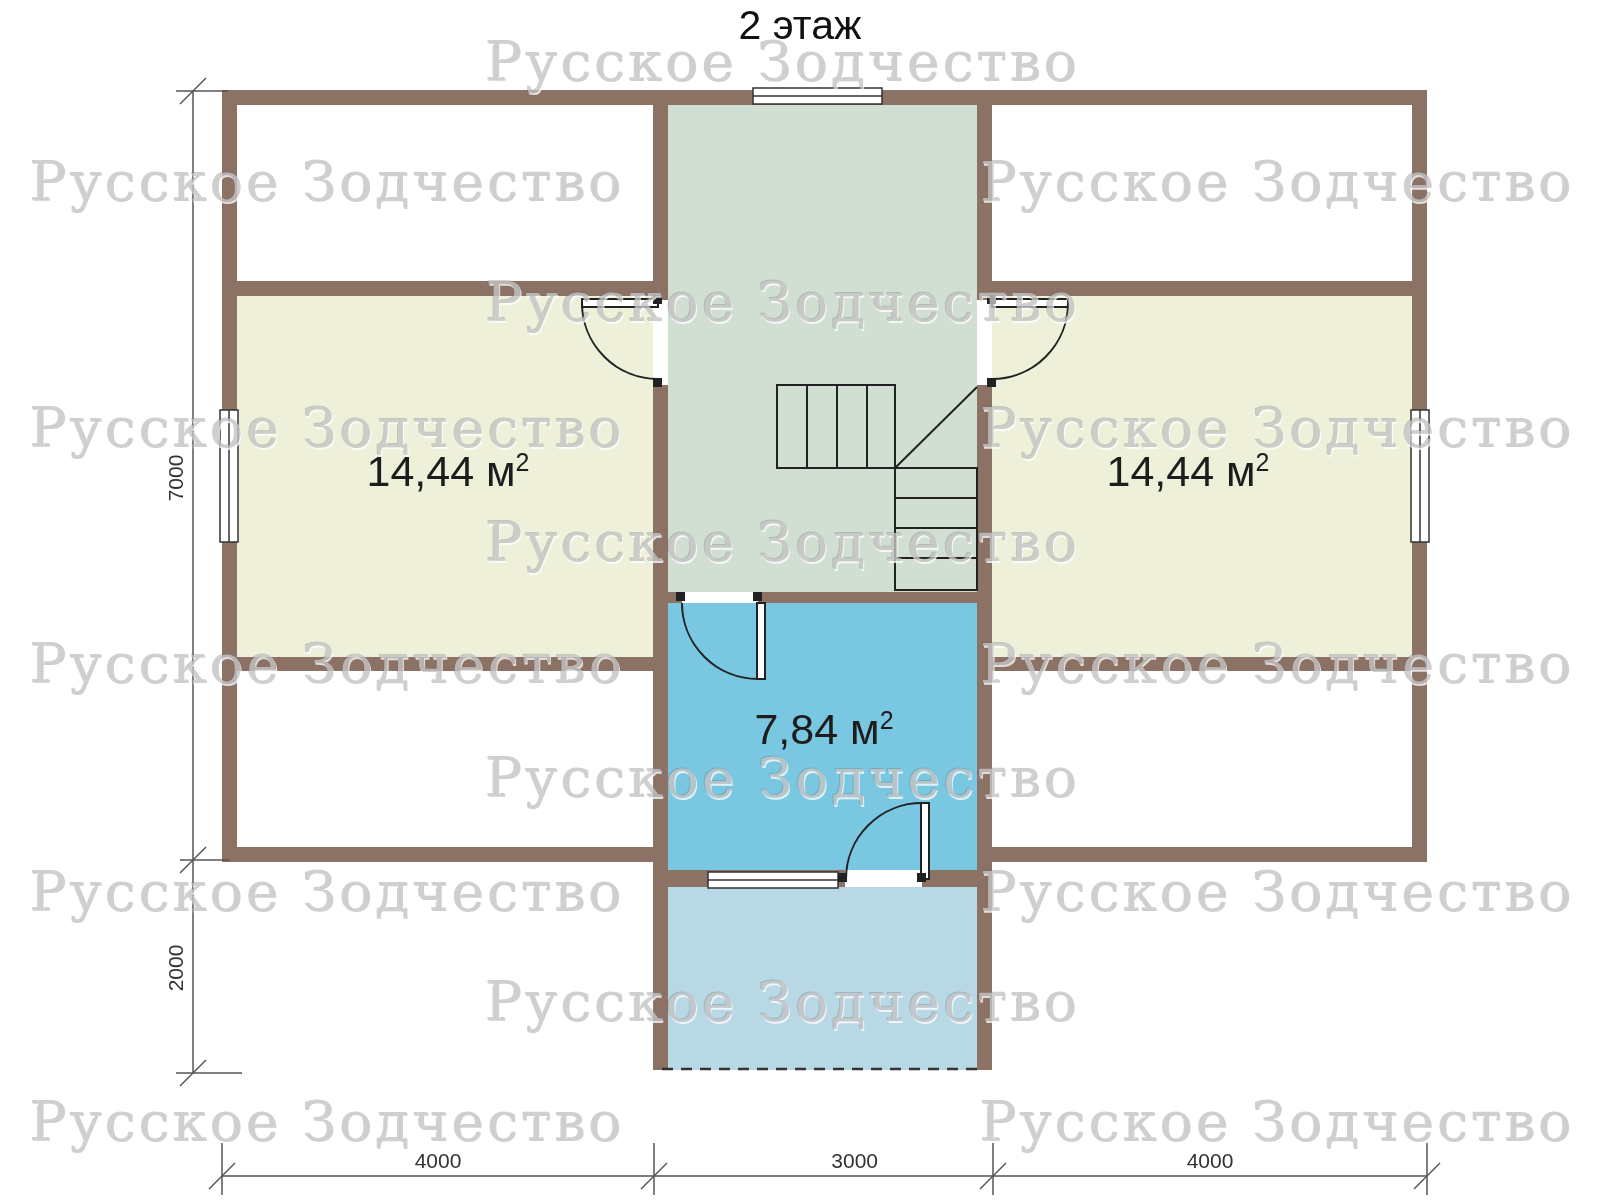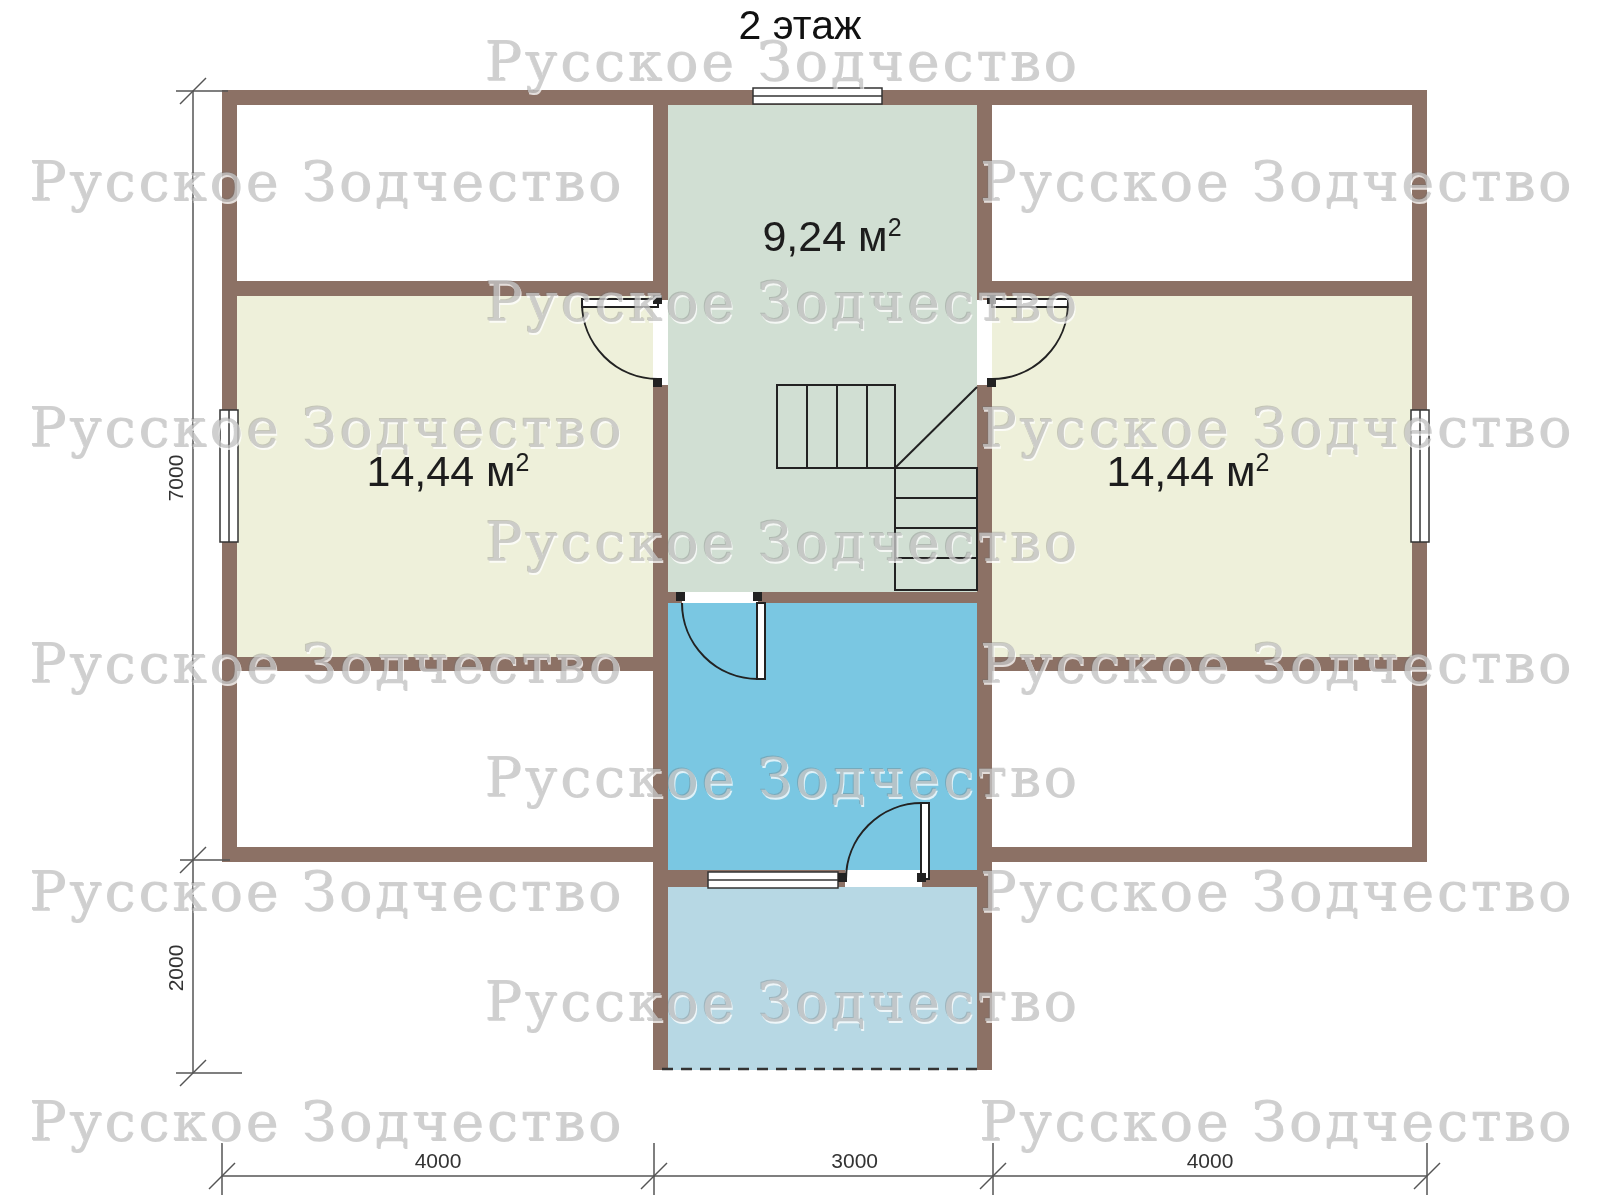--- a/index.html
+++ b/index.html
@@ -136,28 +136,28 @@
   <div class="wm" style="left:980px;top:632px;">Русское Зодчество</div>
   <div class="wm c" style="left:433px;top:746px;">Русское Зодчество</div>
   <div class="wm" style="left:30px;top:860px;">Русское Зодчество</div>
   <div class="wm" style="left:980px;top:860px;">Русское Зодчество</div>
   <div class="wm c" style="left:433px;top:970px;">Русское Зодчество</div>
   <div class="wm" style="left:30px;top:1090px;">Русское Зодчество</div>
   <div class="wm" style="left:980px;top:1090px;">Русское Зодчество</div>
 
   <div class="title">2 этаж</div>
 
-  <div class="area-label" style="left:672px;top:212px;">
-    <span>9,24 м</span><sup>2</sup>
-  </div>
   <div class="area-label" style="left:288px;top:447px;">
     <span>14,44 м</span><sup>2</sup>
   </div>
   <div class="area-label" style="left:1028px;top:447px;">
     <span>14,44 м</span><sup>2</sup>
+  </div>
+  <div class="area-label" style="left:664px;top:705px;">
+    <span>7,84 м</span><sup>2</sup>
   </div>
 
   <div class="dim v" style="left:121px;top:466px;">7000</div>
   <div class="dim v" style="left:121px;top:956px;">2000</div>
   <div class="dim" style="left:383px;top:1149px;">4000</div>
   <div class="dim" style="left:768px;top:1149px;text-align:right;">3000</div>
   <div class="dim" style="left:1155px;top:1149px;">4000</div>
 
 </div>
 

